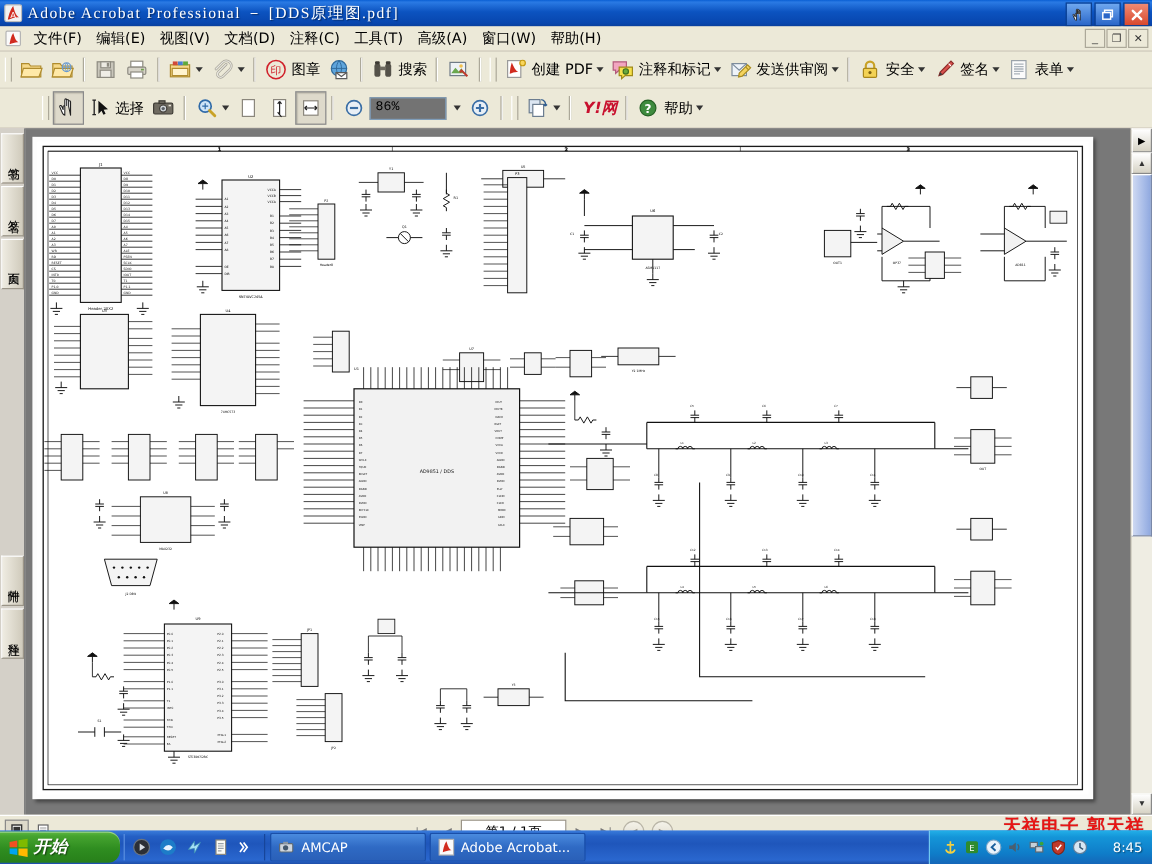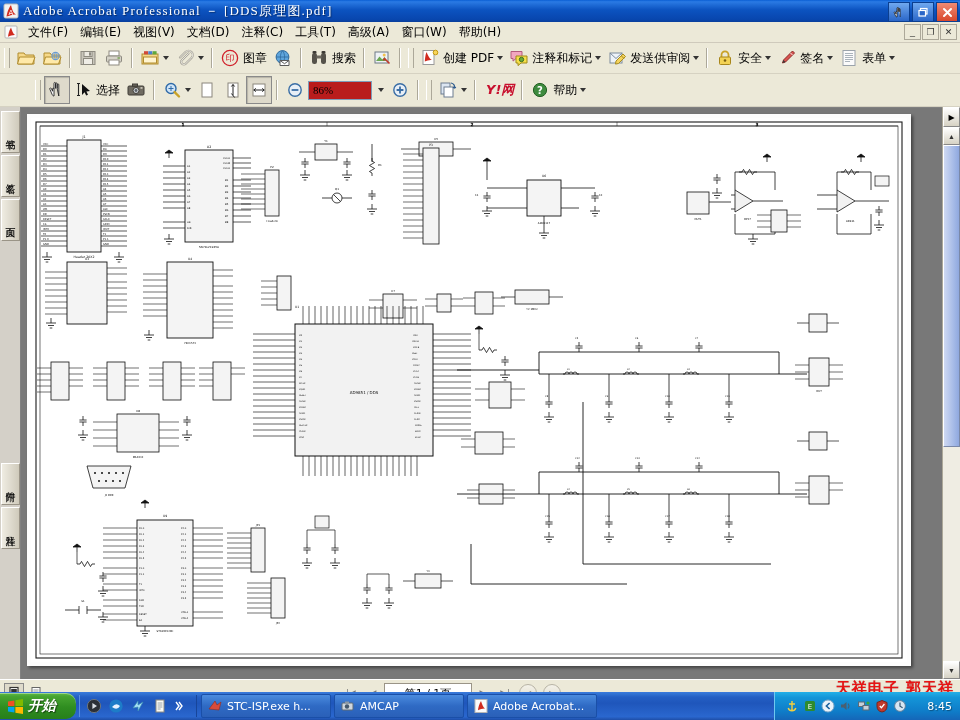--- a/index.html
+++ b/index.html
@@ -58,23 +58,23 @@
     border:1px solid transparent;white-space:nowrap;flex:none;
   }
   .tb.pressed{border:1px solid #8a8a8a;background:#dedacb;box-shadow:inset 1px 1px 1px rgba(0,0,0,.18);}
   .tb .lbl{margin-left:3px;font-size:12px;font-family:"DejaVu Sans","Liberation Sans",sans-serif;}
   .arrow{
     margin-left:3px;width:0;height:0;border-left:3px solid transparent;
     border-right:3px solid transparent;border-top:4px solid #333;flex:none;
   }
   .ico{width:20px;height:20px;position:relative;flex:none;display:block;}
   .zoombox{
-    width:58px;height:17px;background:#b91c1c;border:1px solid #7f9db9;
+    width:58px;height:17px;background:#737373;border:1px solid #7f9db9;
     display:flex;align-items:center;padding-left:4px;font-size:11px;
-    font-family:Liberation Serif, serif;flex:none;
+    font-family:Liberation Mono, monospace;flex:none;
   }
   
   .main{display:flex;height:572px;background:#d4d0c8;}
   .navtabs{
     width:20px;background:#d4d0c8;border-right:1px solid #808080;
     position:relative;flex:none;
   }
   .vtab{
     position:absolute;left:1px;width:17px;
     background:linear-gradient(90deg,#efece2,#cfcabb);
@@ -136,21 +136,21 @@
     background:linear-gradient(180deg,#f4f2e9,#ddd9cb);margin:0 3px;
     display:flex;align-items:center;justify-content:center;font-size:8px;color:#9a9487;
   }
   
   .taskbar{
     position:absolute;left:0;bottom:0;width:960px;height:28px;
     background:linear-gradient(180deg,#3a7bdc 0%,#2f6fd0 9%,#245fc4 18%,#1f56bb 40%,#2a67cf 88%,#1e4ea8 100%);
     display:flex;align-items:center;
   }
   .startbtn{
-    width:76px;height:26px;margin-left:0;
+    width:100px;height:26px;margin-left:0;
     background:linear-gradient(180deg,#5fba45 0%,#46a430 14%,#2f8d20 55%,#277f1a 100%);
     border-radius:0 10px 10px 0;display:flex;align-items:center;
     box-shadow:inset 0 1px 0 rgba(255,255,255,.4);flex:none;
   }
   .startlogo{width:17px;height:17px;margin:0 4px 0 7px;position:relative;flex:none;}
   .starttext{
     color:#fff;font-style:italic;font-weight:bold;font-size:14px;
     font-family:"DejaVu Sans","Liberation Sans",sans-serif;
     text-shadow:1px 1px 1px rgba(0,0,0,.5);
   }
@@ -1599,28 +1599,20 @@
       <svg width="10" height="16" viewBox="0 0 10 16">
         <path d="M2 4 L5 8 L2 12 M5 4 L8 8 L5 12" stroke="#fff" stroke-width="1.4" fill="none"></path>
       </svg>
     </span>
   </div>
 
   <div class="tasks">
     <div class="taskbtn">
       <span class="qicon">
         <svg width="16" height="16" viewBox="0 0 16 16">
-          <path d="M2 11 L8 3 L10 7 L14 4 L12 12 Z" fill="#d94b3a" stroke="#8d2b20" stroke-width=".6"></path>
-        </svg>
-      </span>
-      <span>STC-ISP.exe h...</span>
-    </div>
-    <div class="taskbtn">
-      <span class="qicon">
-        <svg width="16" height="16" viewBox="0 0 16 16">
           <rect x="2" y="5" width="11" height="7" rx="1" fill="#cfd6dd" stroke="#5f6a74"></rect>
           <circle cx="7" cy="8.5" r="2.2" fill="#44586c"></circle>
           <rect x="5" y="3.5" width="4" height="1.8" fill="#8c98a4"></rect>
         </svg>
       </span>
       <span>AMCAP</span>
     </div>
     <div class="taskbtn">
       <span class="qicon">
         <svg width="16" height="16" viewBox="0 0 16 16">

